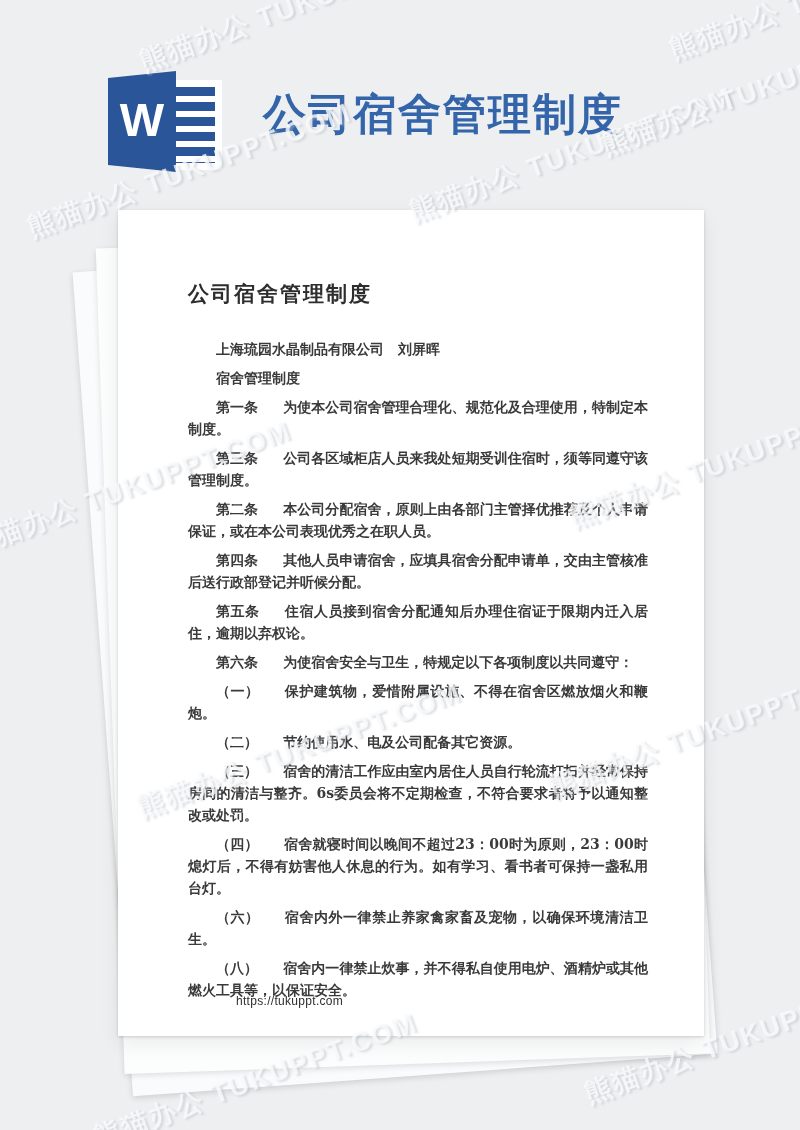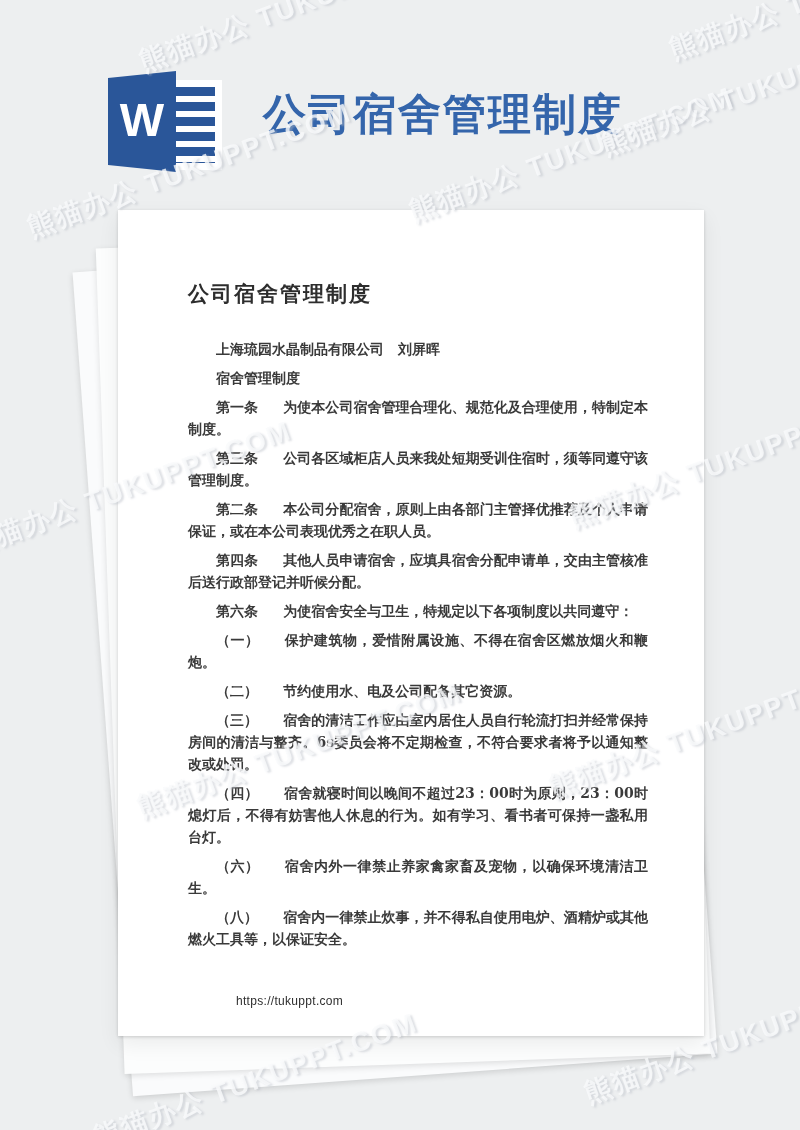--- a/index.html
+++ b/index.html
@@ -96,20 +96,21 @@
 
   <div class="sheet document-page">
     <h2 class="document-title">公司宿舍管理制度</h2>
     <div class="document-body" id="doc-body">
         <p><span>上海琉园水晶制品有限公司　刘屏晖</span></p>
         <p><span>宿舍管理制度</span></p>
         <p><span class="p-label">第一条</span><span>为使本公司宿舍管理合理化、规范化及合理使用，特制定本制度。</span></p>
         <p><span class="p-label">第三条</span><span>公司各区域柜店人员来我处短期受训住宿时，须等同遵守该管理制度。</span></p>
         <p><span class="p-label">第二条</span><span>本公司分配宿舍，原则上由各部门主管择优推荐及个人申请保证，或在本公司表现优秀之在职人员。</span></p>
         <p><span class="p-label">第四条</span><span>其他人员申请宿舍，应填具宿舍分配申请单，交由主管核准后送行政部登记并听候分配。</span></p>
+        <p><span class="p-label">第五条</span><span>住宿人员接到宿舍分配通知后办理住宿证于限期内迁入居住，逾期以弃权论。</span></p>
         <p><span class="p-label">第六条</span><span>为使宿舍安全与卫生，特规定以下各项制度以共同遵守：</span></p>
         <p><span class="p-label">（一）</span><span>保护建筑物，爱惜附属设施、不得在宿舍区燃放烟火和鞭炮。</span></p>
         <p><span class="p-label">（二）</span><span>节约使用水、电及公司配备其它资源。</span></p>
         <p><span class="p-label">（三）</span><span>宿舍的清洁工作应由室内居住人员自行轮流打扫并经常保持房间的清洁与整齐。6s委员会将不定期检查，不符合要求者将予以通知整改或处罚。</span></p>
         <p><span class="p-label">（四）</span><span>宿舍就寝时间以晚间不超过23：00时为原则，23：00时熄灯后，不得有妨害他人休息的行为。如有学习、看书者可保持一盏私用台灯。</span></p>
         <p><span class="p-label">（六）</span><span>宿舍内外一律禁止养家禽家畜及宠物，以确保环境清洁卫生。</span></p>
         <p><span class="p-label">（八）</span><span>宿舍内一律禁止炊事，并不得私自使用电炉、酒精炉或其他燃火工具等，以保证安全。</span></p>
       </div>
     <div class="document-footer">https://tukuppt.com</div>
   </div>

